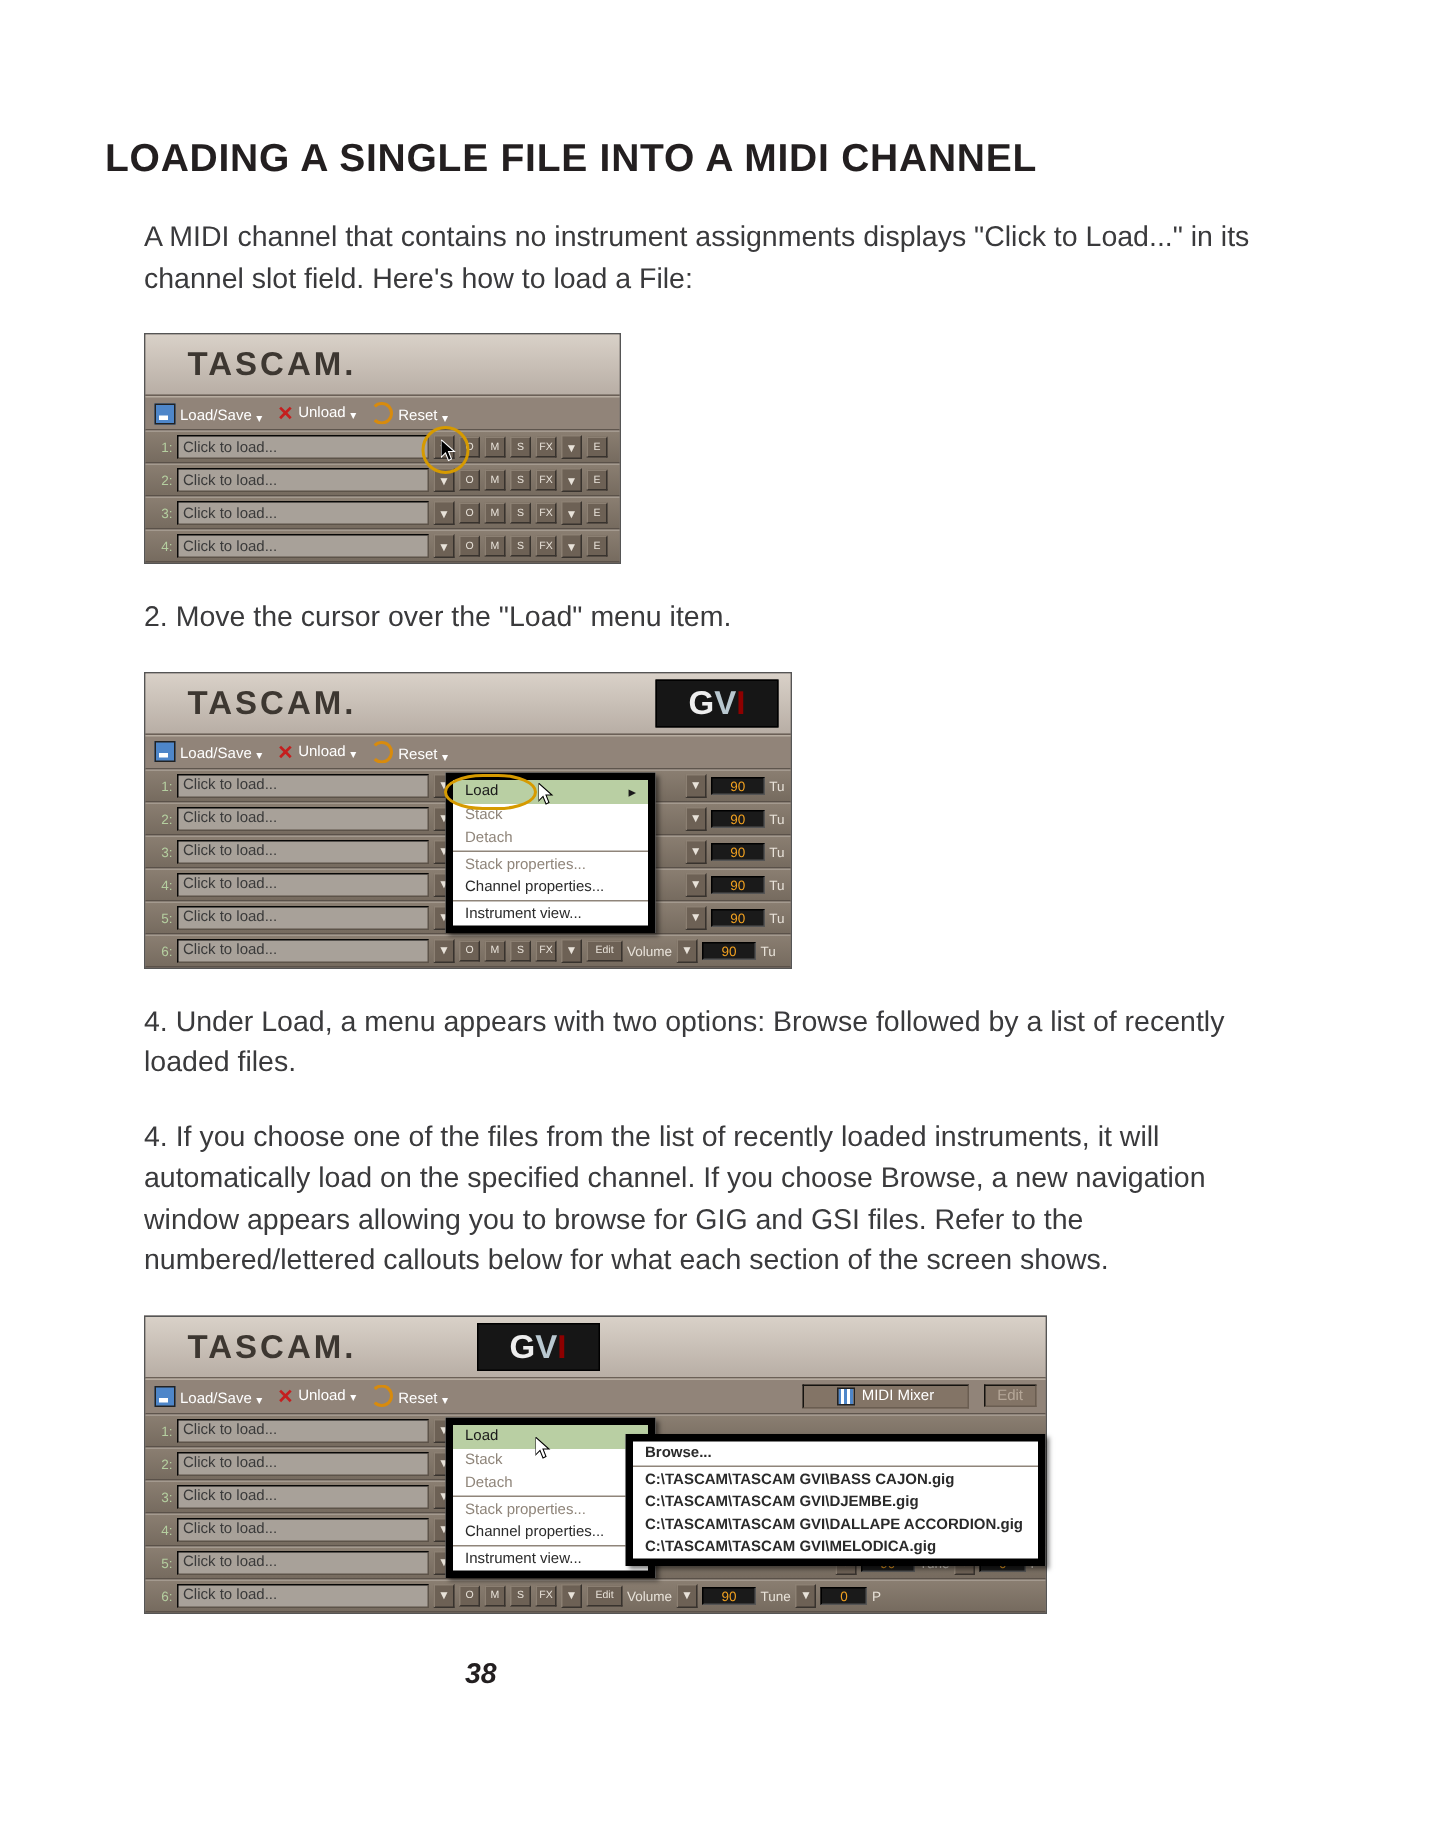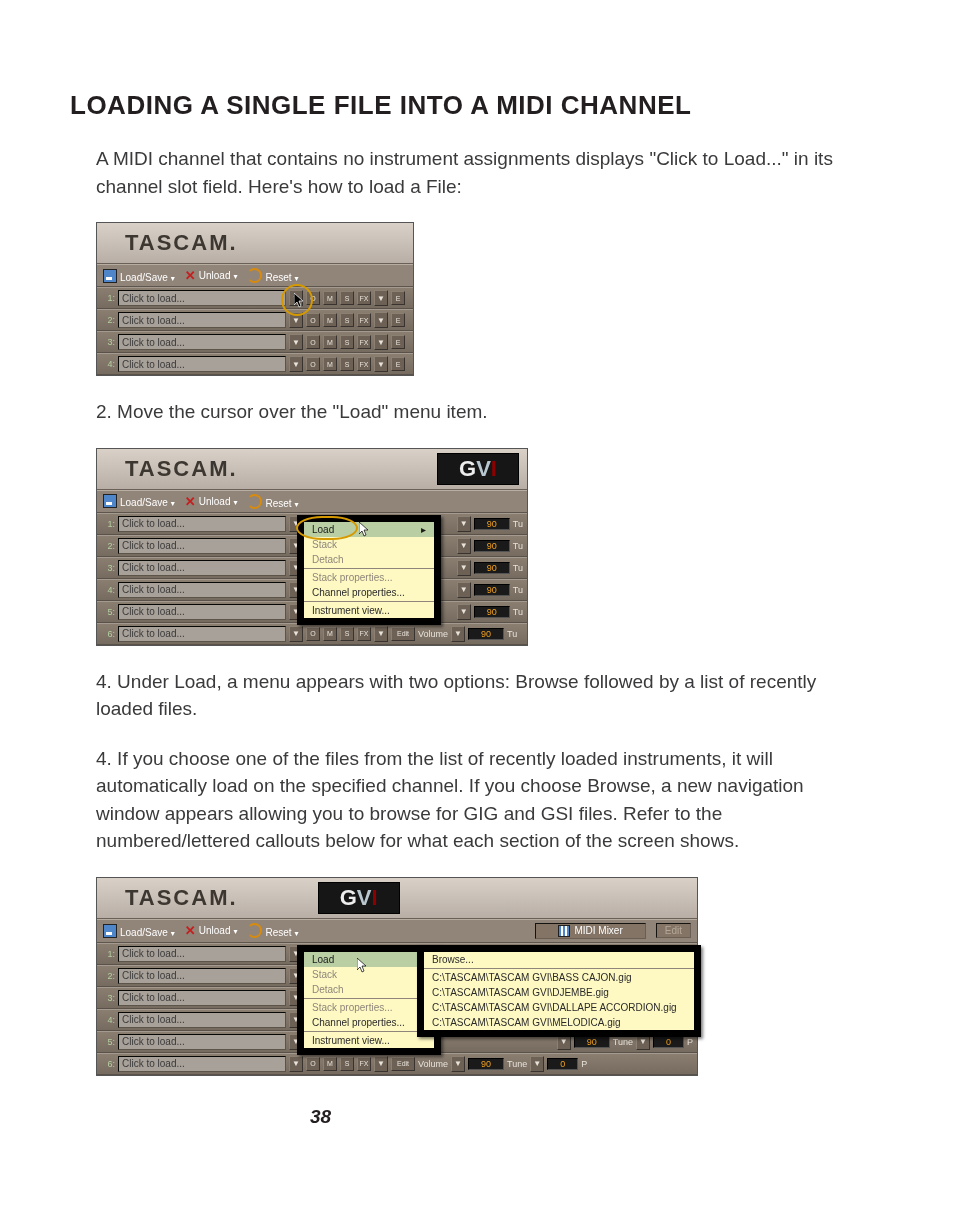--- a/index.html
+++ b/index.html
@@ -147,21 +147,21 @@
   .tunelbl{font-size:9px;color:#e8e2d9;}
   .circle-hl{
     position:absolute;width:28px;height:28px;border:2px solid #d69a00;border-radius:50%;
     pointer-events:none;
   }
   .cursor-arrow{
     position:absolute;width:12px;height:16px;pointer-events:none;
   }
   .cursor-arrow svg{display:block;}
   .popup {
-    position:absolute;background:#fef9c3;border:7px solid #000000;
+    position:absolute;background:#ffffff;border:5px solid #000000;
     box-shadow:2px 2px 3px rgba(0,0,0,.5);
     font-size:10px;color:#2a2a2a;min-width:130px;
   }
   .popup .item{padding:2px 8px;display:flex;align-items:center;justify-content:space-between;}
   .popup .item.hl{background:#b9cfa3;color:#1a1a1a;}
   .popup .item.dis{color:#8f857a;}
   .popup .sep{height:1px;background:#8f857a;margin:1px 0;}
   .subpopup{left:100%;top:0;min-width:260px;}
   .oval-hl{
     position:absolute;border:2px solid #d69a00;border-radius:50%/60%;
@@ -481,21 +481,21 @@
             </div>
           <div class="item">
               <span>Channel properties...</span>
             </div>
           <div class="sep"></div>
           <div class="item">
               <span>Instrument view...</span>
             </div>
         </div>
 
-        <div class="popup subpopup" style="top:2px;left:320px;width:270px;">
+        <div class="popup subpopup" style="top:13px;left:320px;width:270px;font-weight:bold;">
           <div class="item">
               <span>Browse...</span>
             </div>
           <div class="sep"></div>
           <div class="item">
               <span>C:\TASCAM\TASCAM GVI\BASS CAJON.gig</span>
             </div>
           <div class="item">
               <span>C:\TASCAM\TASCAM GVI\DJEMBE.gig</span>
             </div>

